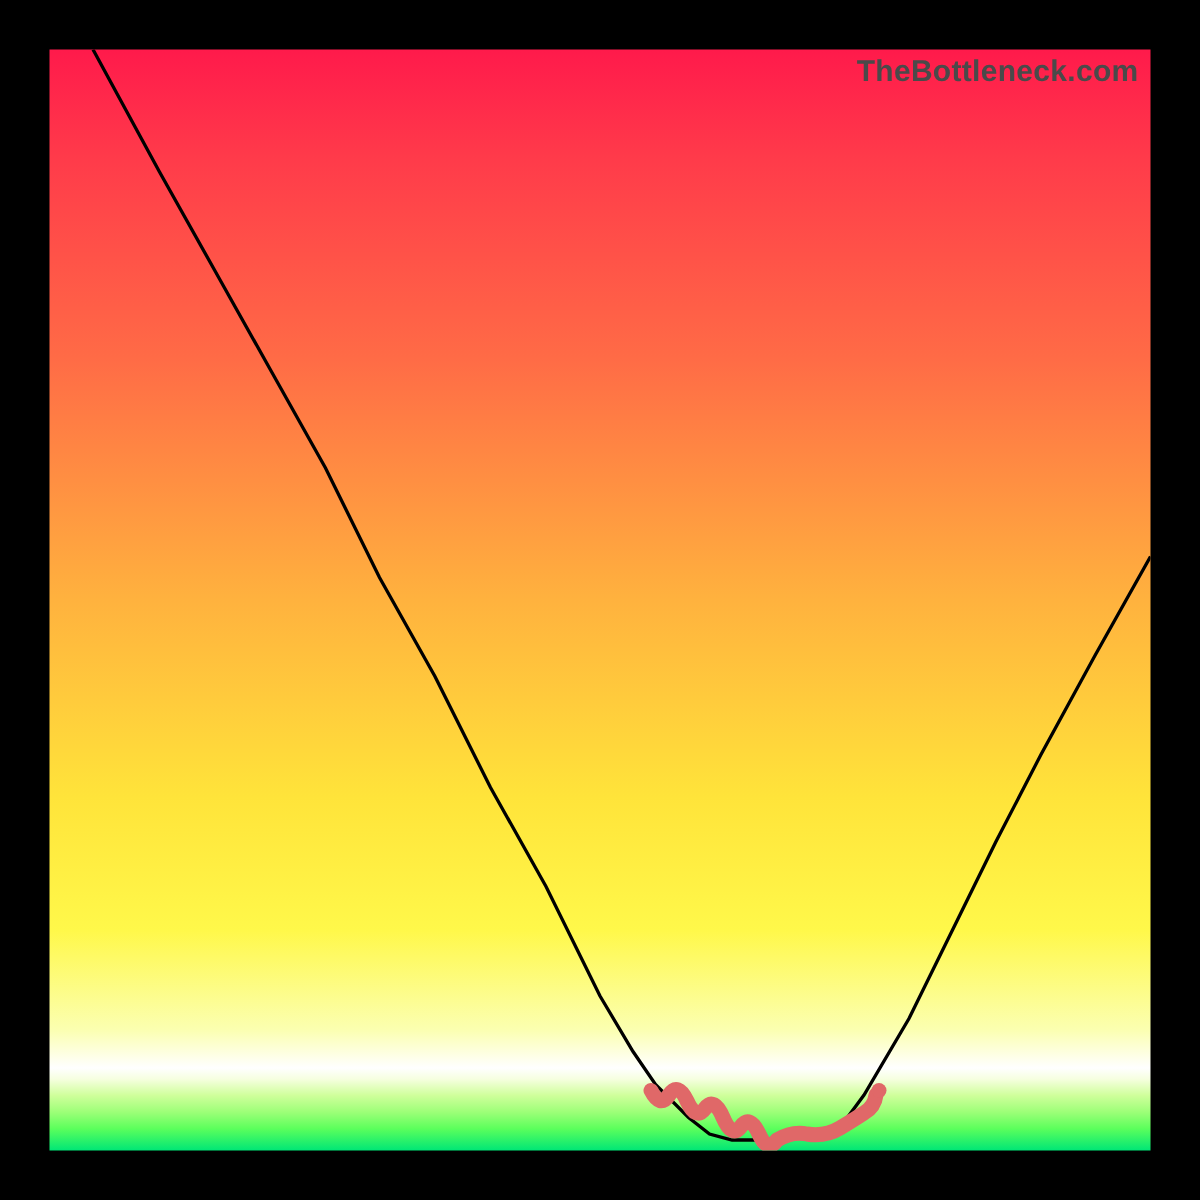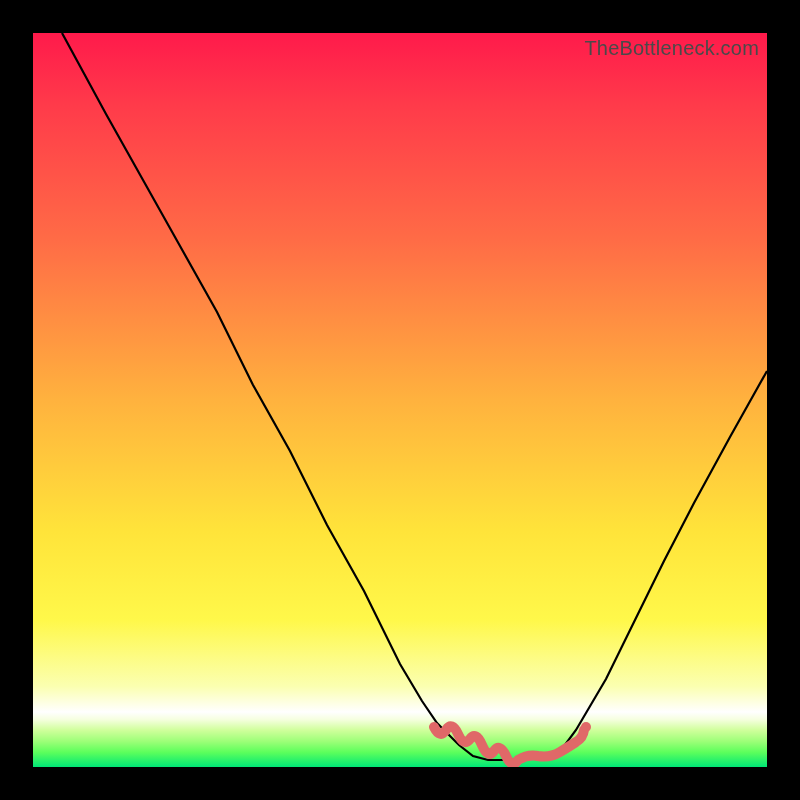--- a/index.html
+++ b/index.html
@@ -40,21 +40,21 @@
       #5cff5c 98%,
       #00e676 100%
     );
   }
   .watermark {
     position: absolute;
     top: 4px;
     right: 8px;
     color: #4a4a4a;
     font-size: 20px;
-    font-weight: normal;
+    font-weight: bold;
     letter-spacing: 0.2px;
   }
   svg.overlay {
     position: absolute;
     left: 0;
     top: 0;
     width: 734px;
     height: 734px;
   }
   .note {

